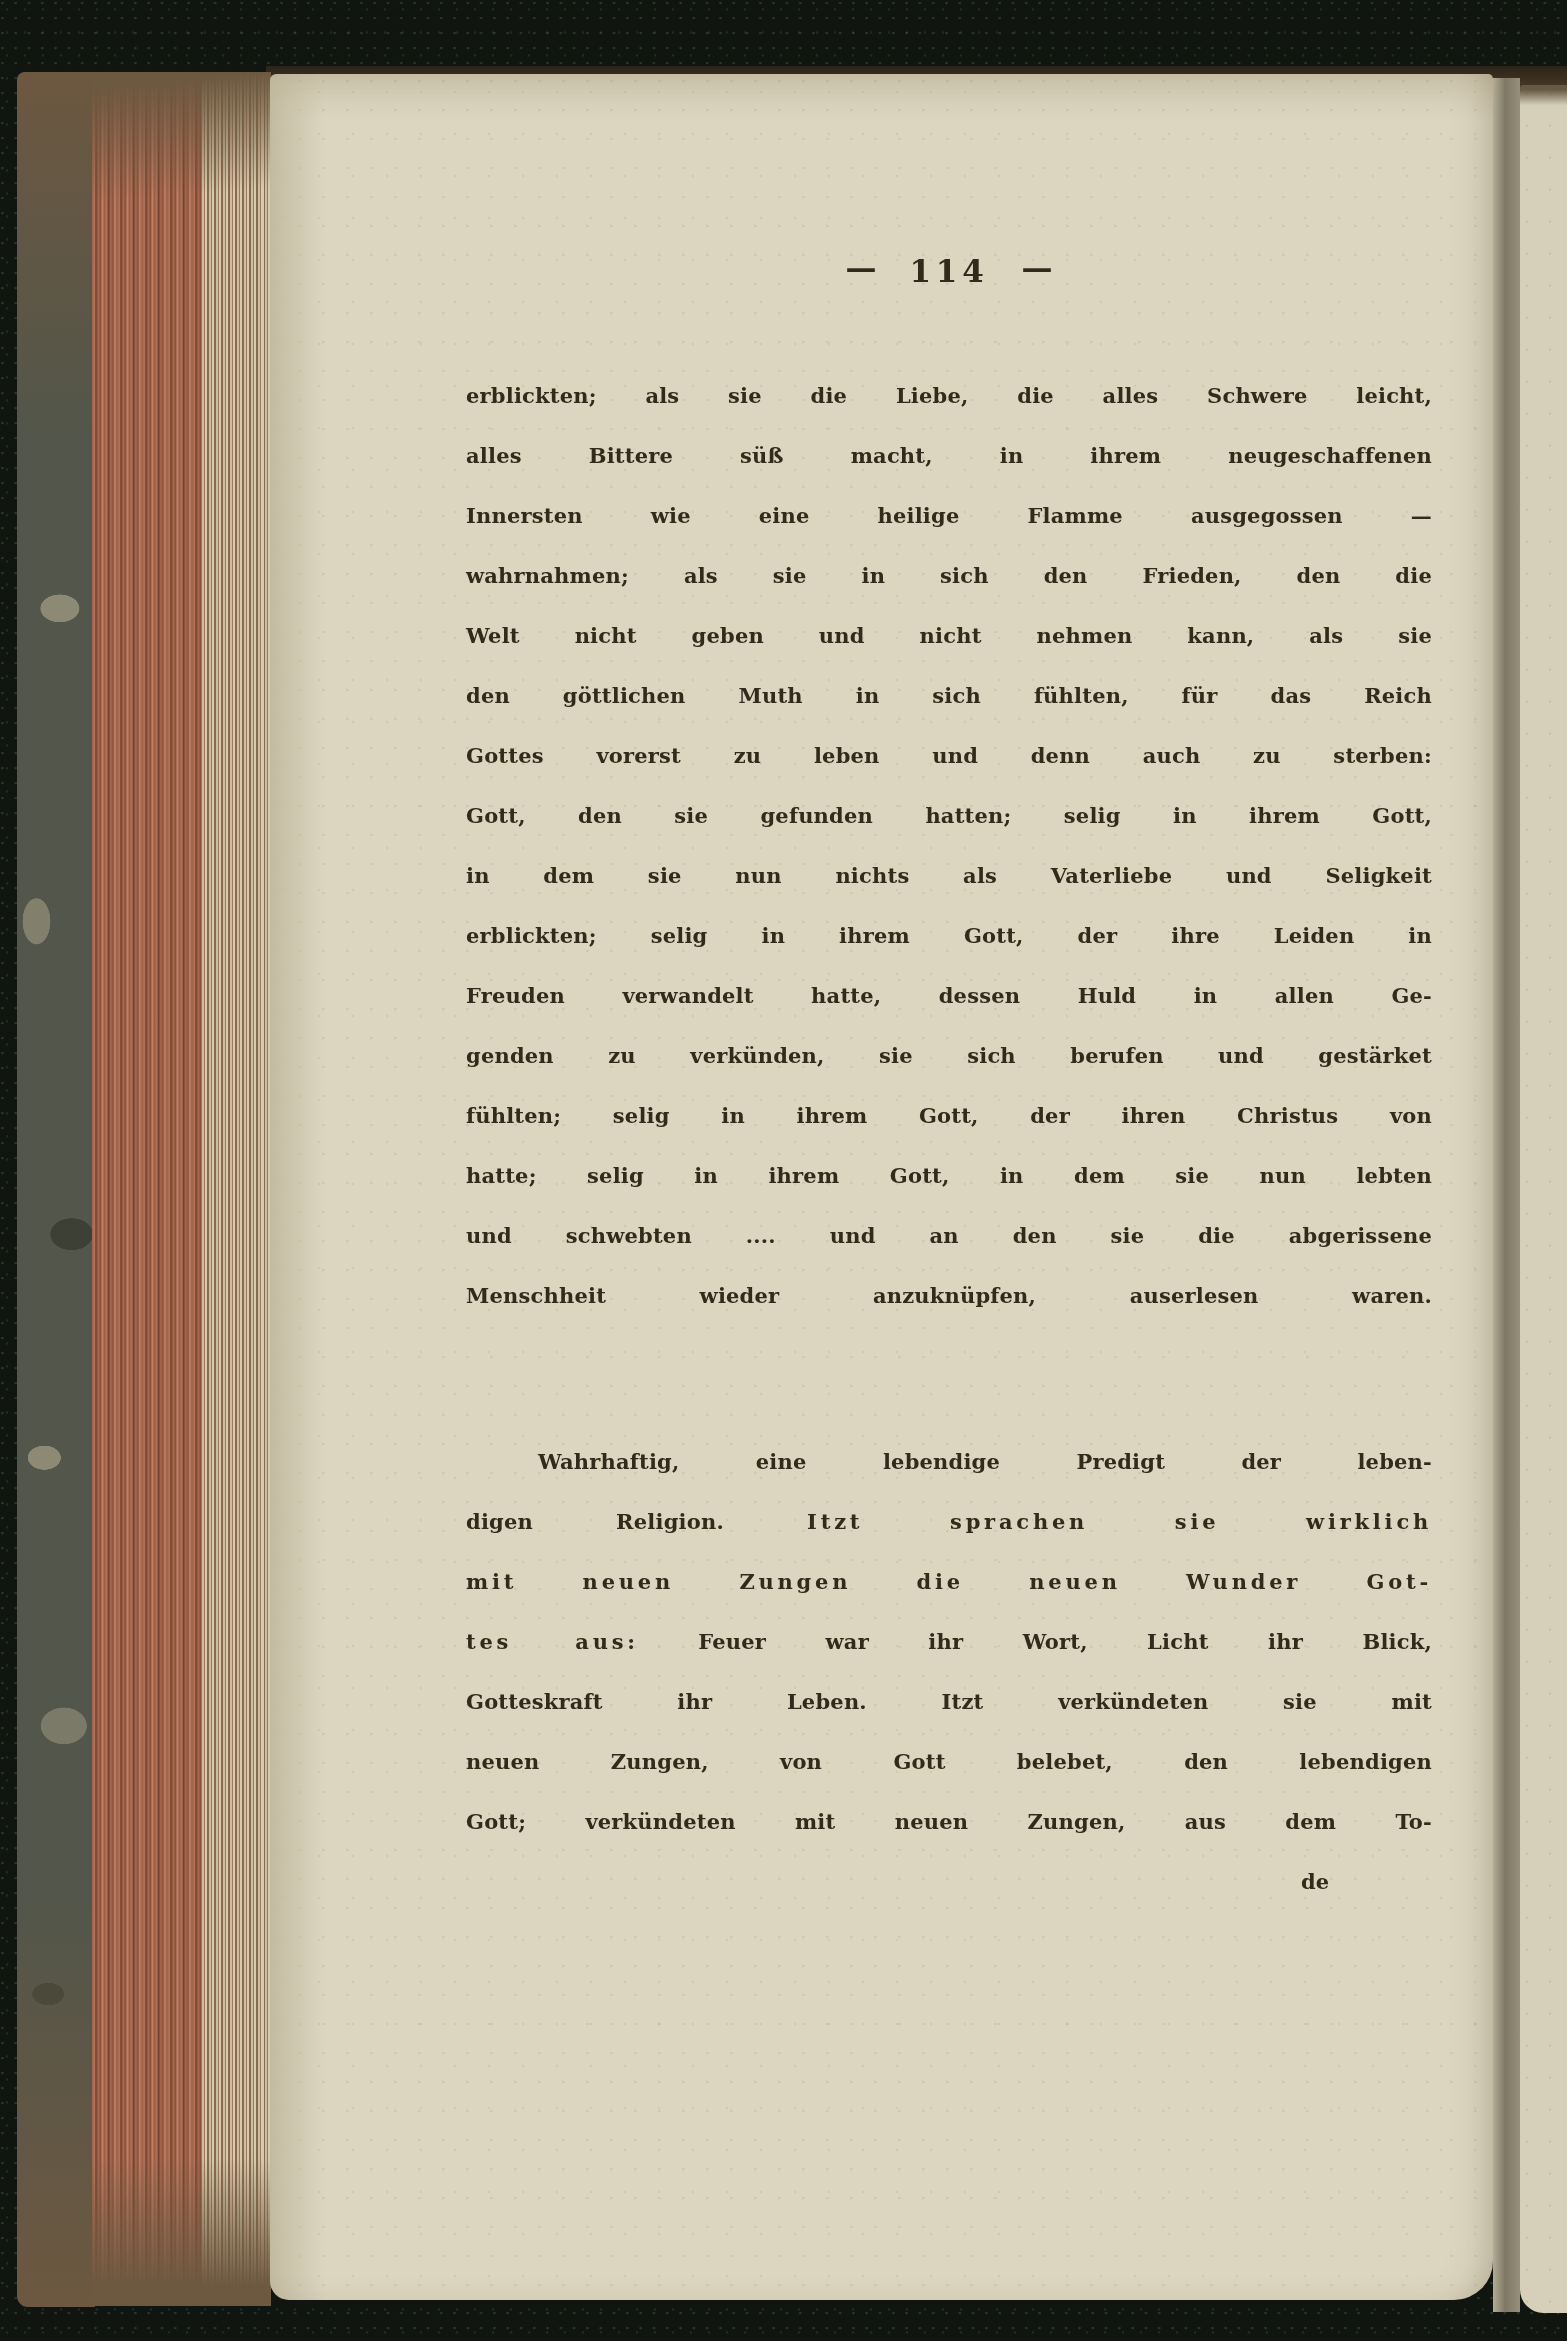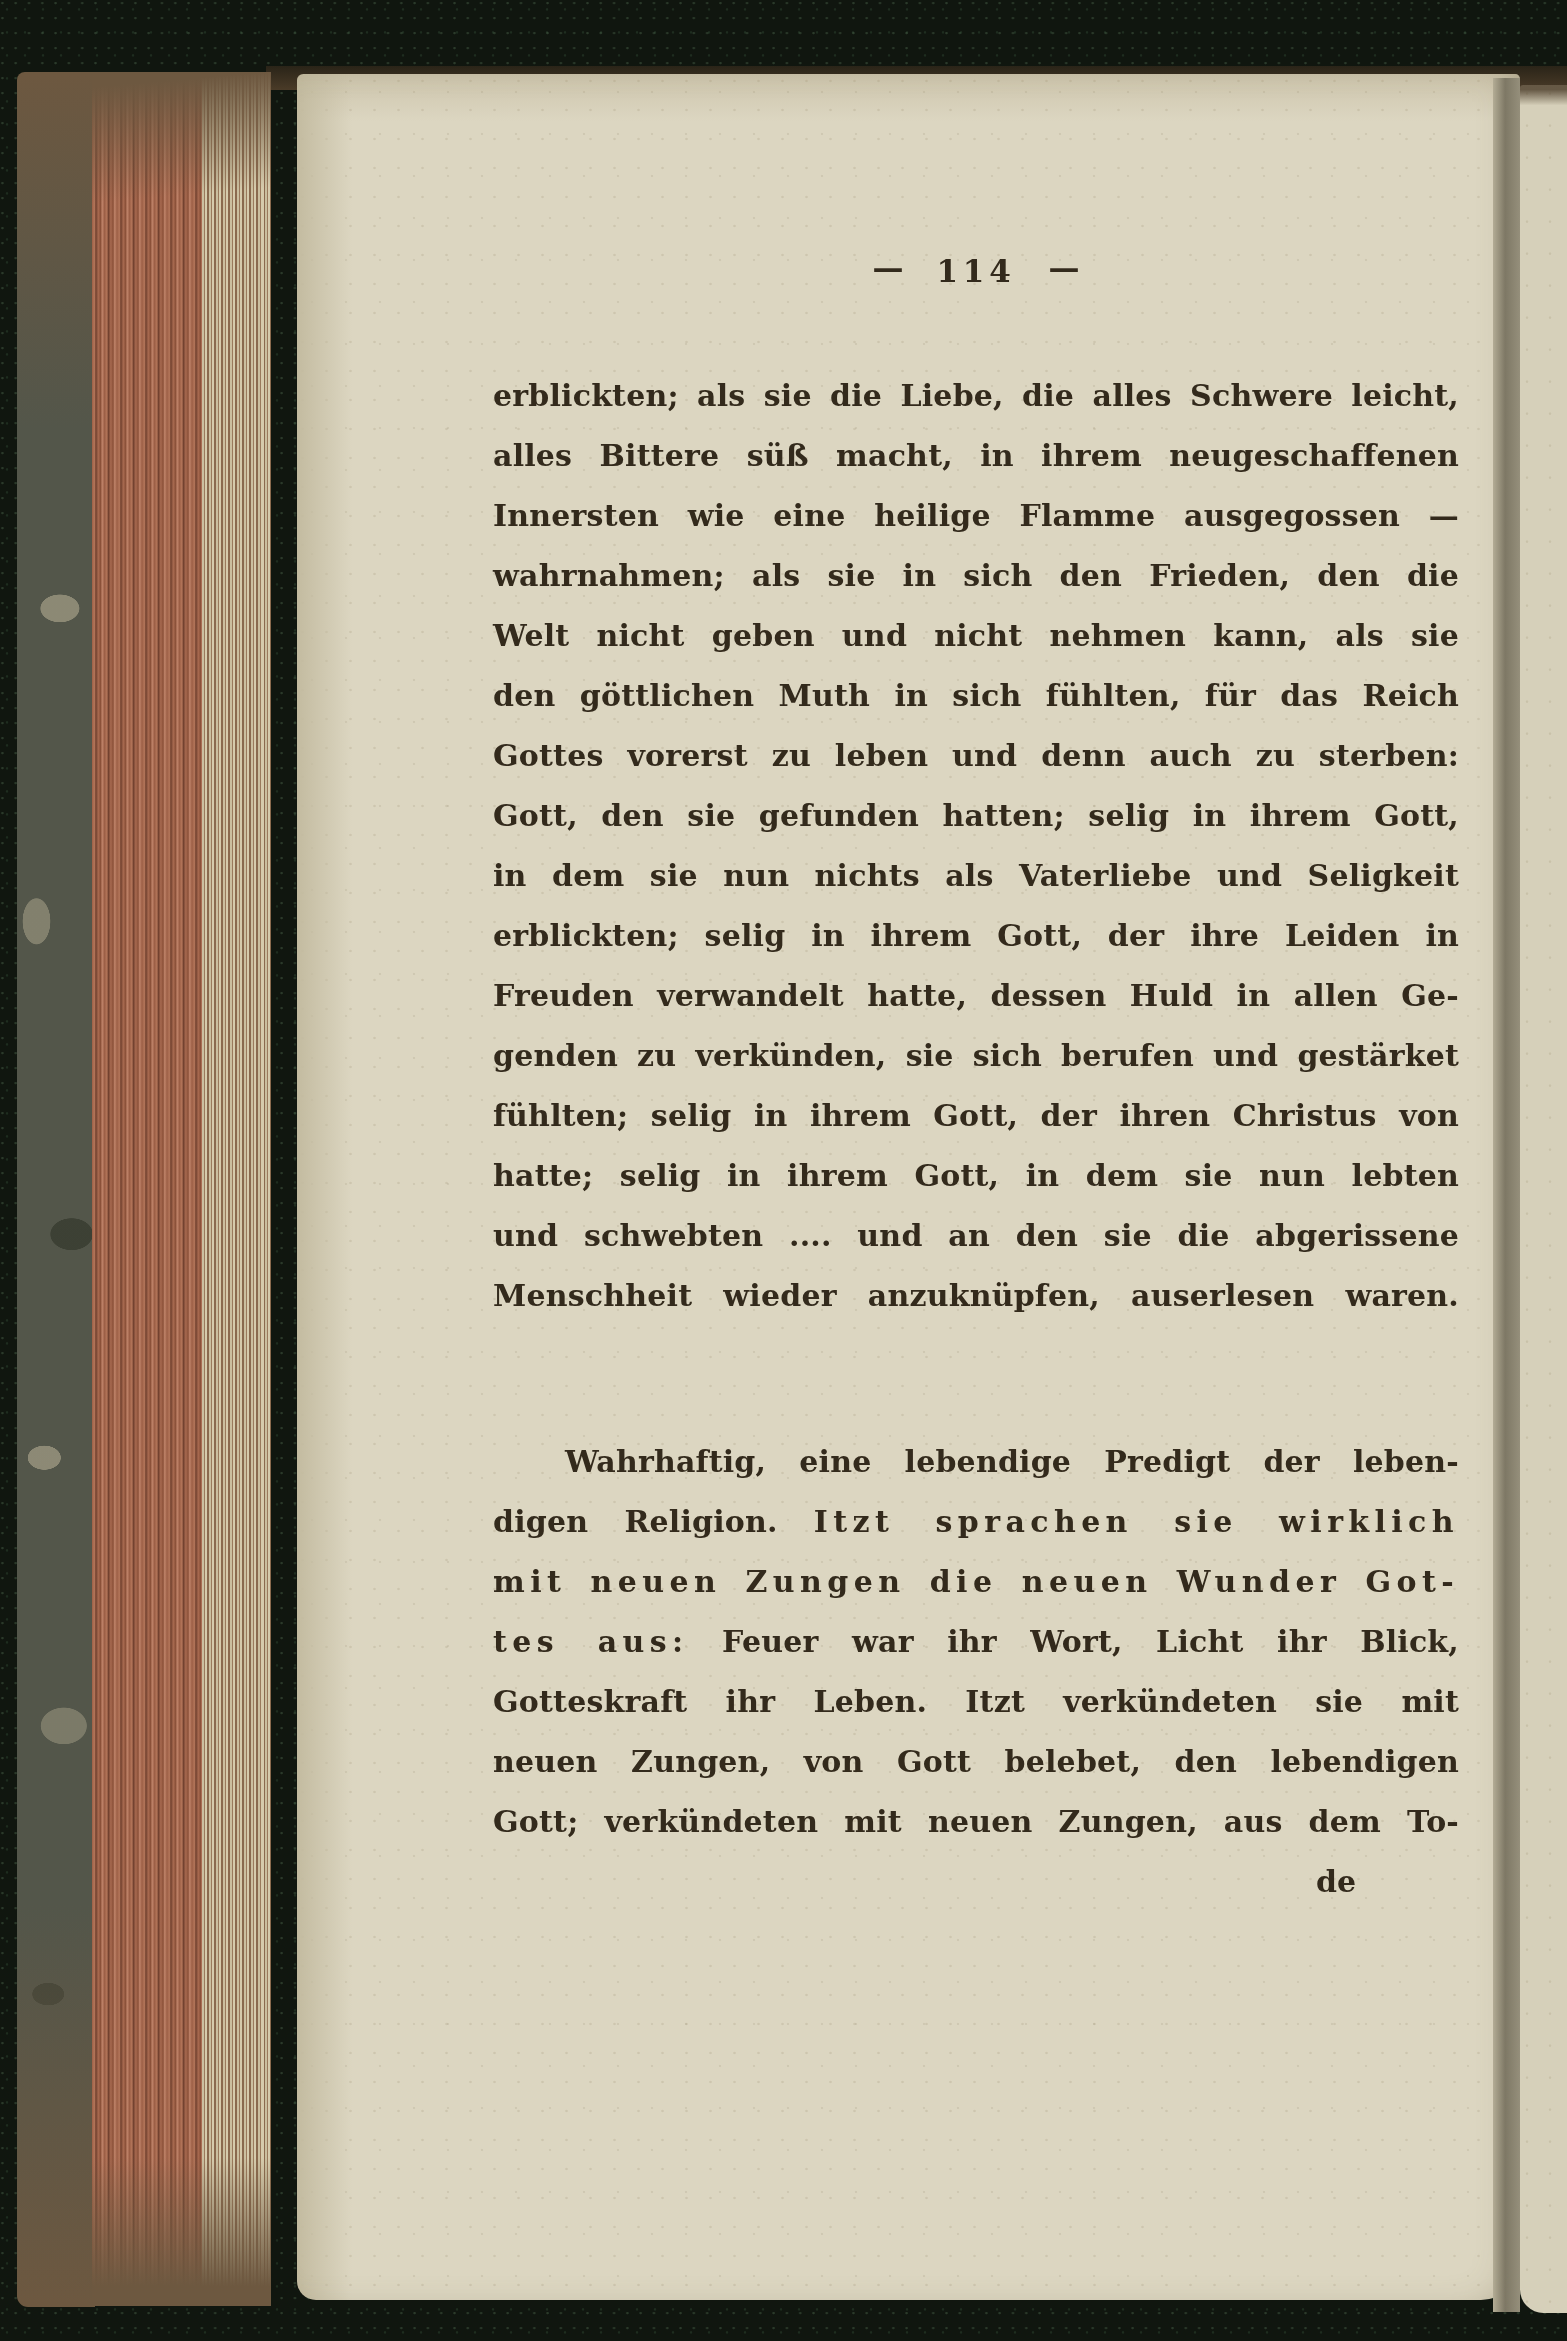--- a/index.html
+++ b/index.html
@@ -65,29 +65,29 @@
   
   .page{position:absolute;left:270px;top:74px;width:1223px;height:2226px;
     background-color:var(--paper);
     background-image:
       linear-gradient(90deg, var(--paper_shadow) 0px, rgba(195,187,160,0) 55px),
       linear-gradient(180deg, rgba(160,145,110,.25) 0px, rgba(160,145,110,0) 47px),
       radial-gradient(circle at 5.5px 7px, rgba(160,148,118,.25) 0.8px, transparent 1.6px),
       radial-gradient(circle at 15px 18px, rgba(150,140,112,.18) 0.8px, transparent 1.6px);
     background-size:100% 100%,100% 100%,24px 29px,34px 42px;
     border-radius:6.3px 4.7px 39px 19px;
-    box-shadow: inset -20.4px 0 39px -19.6px rgba(110,95,65,.45); margin-left: 27px;}
+    box-shadow: inset -20.4px 0 39px -19.6px rgba(110,95,65,.45);}
 
   .page-number-row{position:absolute;left:196px;top:179px;width:966px;
     text-align:center;color:var(--ink);font-size:31px;font-weight:bold;}
   .page-number-row .dash{letter-spacing:0;margin:0 33px;position:relative;top:-3.1px;}
   .page-number-row .num{letter-spacing:4.7px;}
 
   .text-block{position:absolute;left:196px;top:292px;width:966px;
-    color:var(--ink);font-size:30px;font-weight:bold;}
+    color:var(--ink);font-size:21px;font-weight:bold;}
   .paragraph{margin:0;}
   .paragraph + .paragraph{margin-top:106px;}
   .line{height:60px;line-height:60px;text-align:justify;text-align-last:justify;
     white-space:normal;letter-spacing:0.2px;}
   .line.indent{text-indent:72px;}
   .gesperrt{letter-spacing:.18em;}
 
   .catchword-row{height:60px;line-height:60px;text-align:left;padding-right:103px;
     text-align-last:right;}
 

